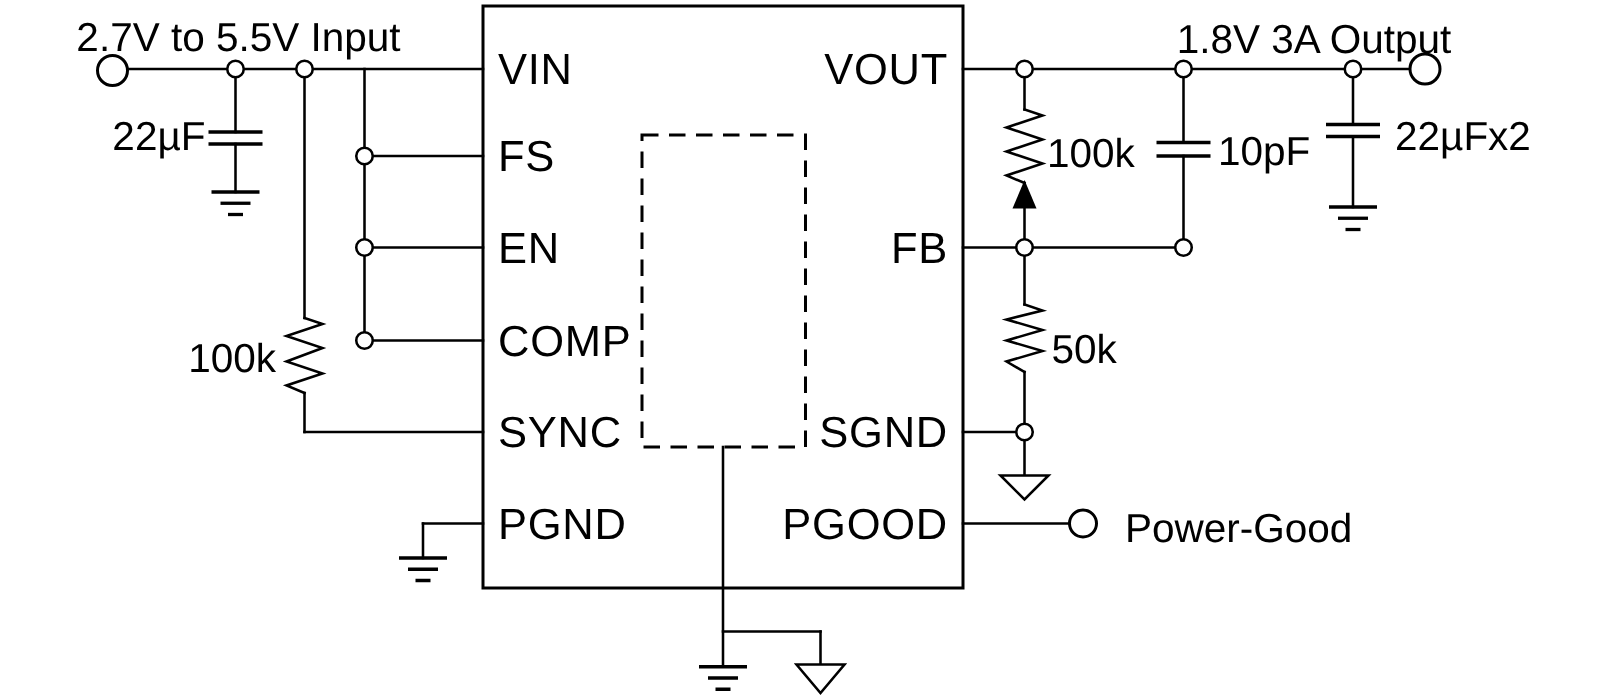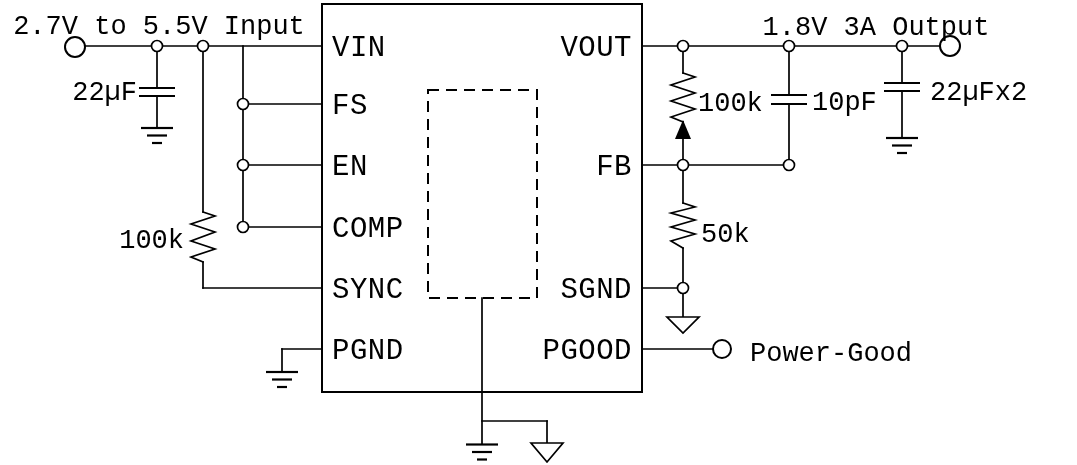--- a/index.html
+++ b/index.html
@@ -1,17 +1,17 @@
 <!DOCTYPE html>
 <html><head>
 <meta charset="utf-8">
 <style>
   html,body{margin:0;padding:0;background:#fff;}
   #stage{position:relative;width:1077px;height:465px;background:#fff;overflow:hidden;
-         font-family:Liberation Mono, monospace;}
+         font-family:Liberation Sans, sans-serif;}
   svg{position:absolute;left:0;top:0;}
   .wire{stroke:#000;stroke-width:1.7;fill:none;stroke-linecap:square;}
   .thick{stroke:#000;stroke-width:2.2;fill:none;stroke-linecap:butt;}
   .box{stroke:#000;stroke-width:2;fill:none;}
   .dashedbox{stroke:#000;stroke-width:2;fill:none;stroke-dasharray:11 7;}
   .junction{stroke:#000;stroke-width:1.7;fill:#fff;}
   .terminal{stroke:#000;stroke-width:2;fill:#fff;}
   .tri{stroke:#000;stroke-width:1.7;fill:#fff;stroke-linejoin:miter;}
   .arrow{fill:#000;stroke:none;}
   text{fill:#000;}

